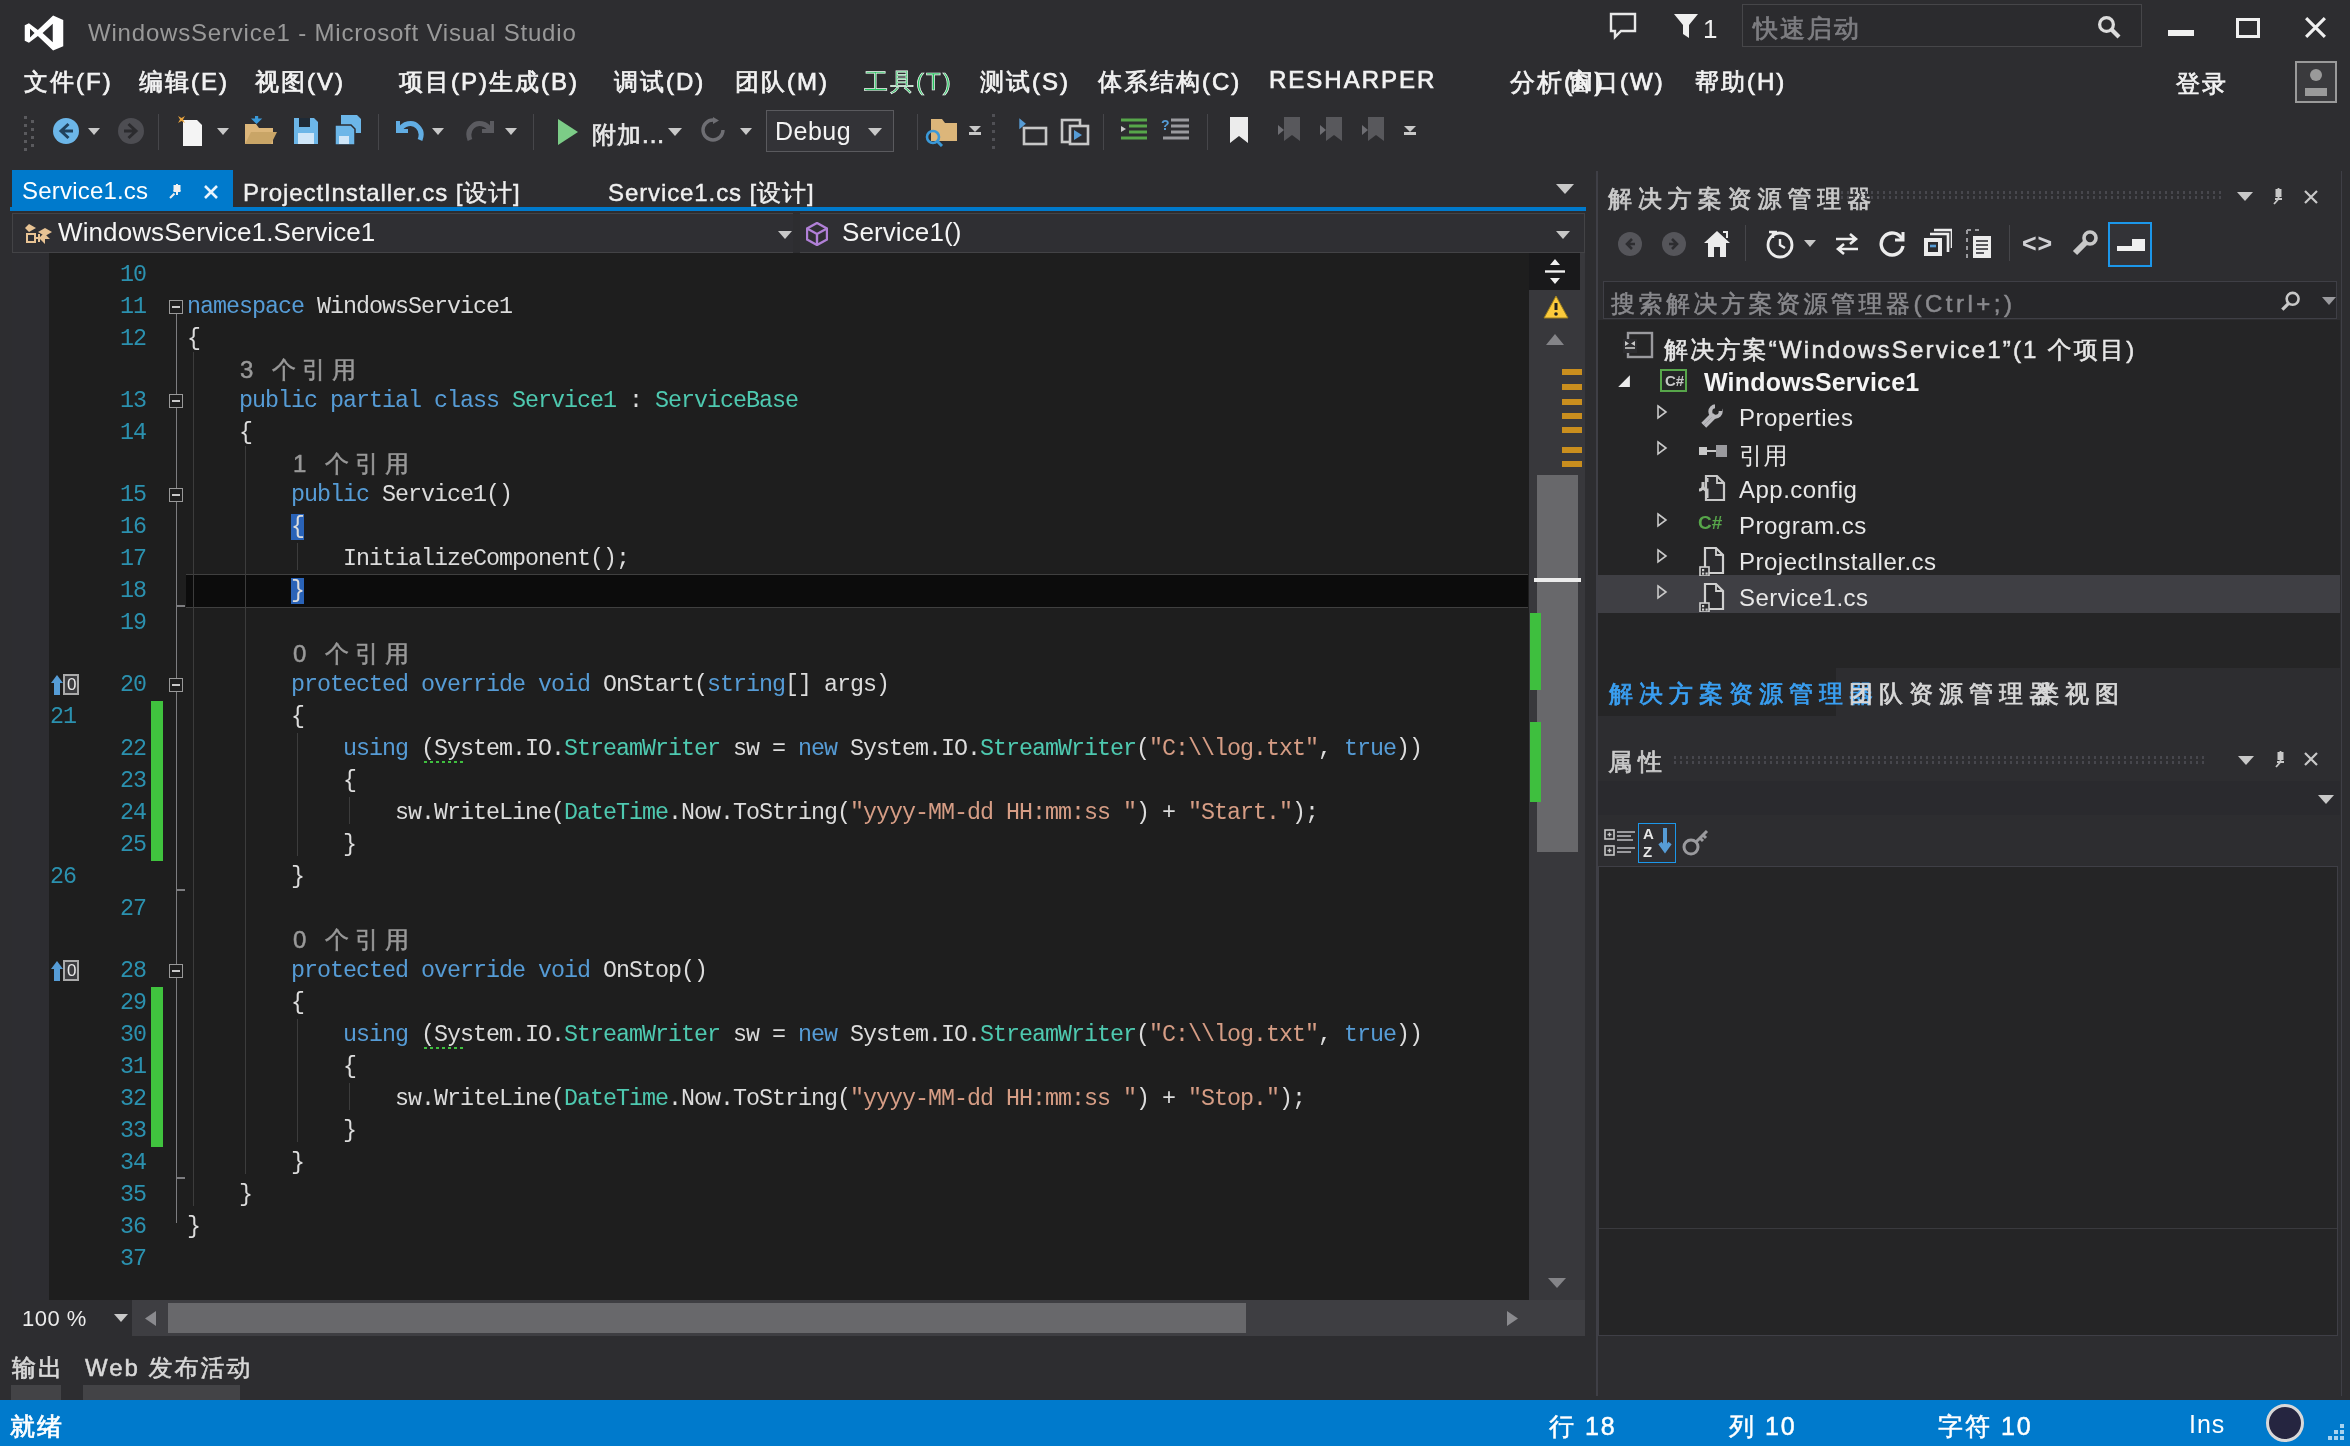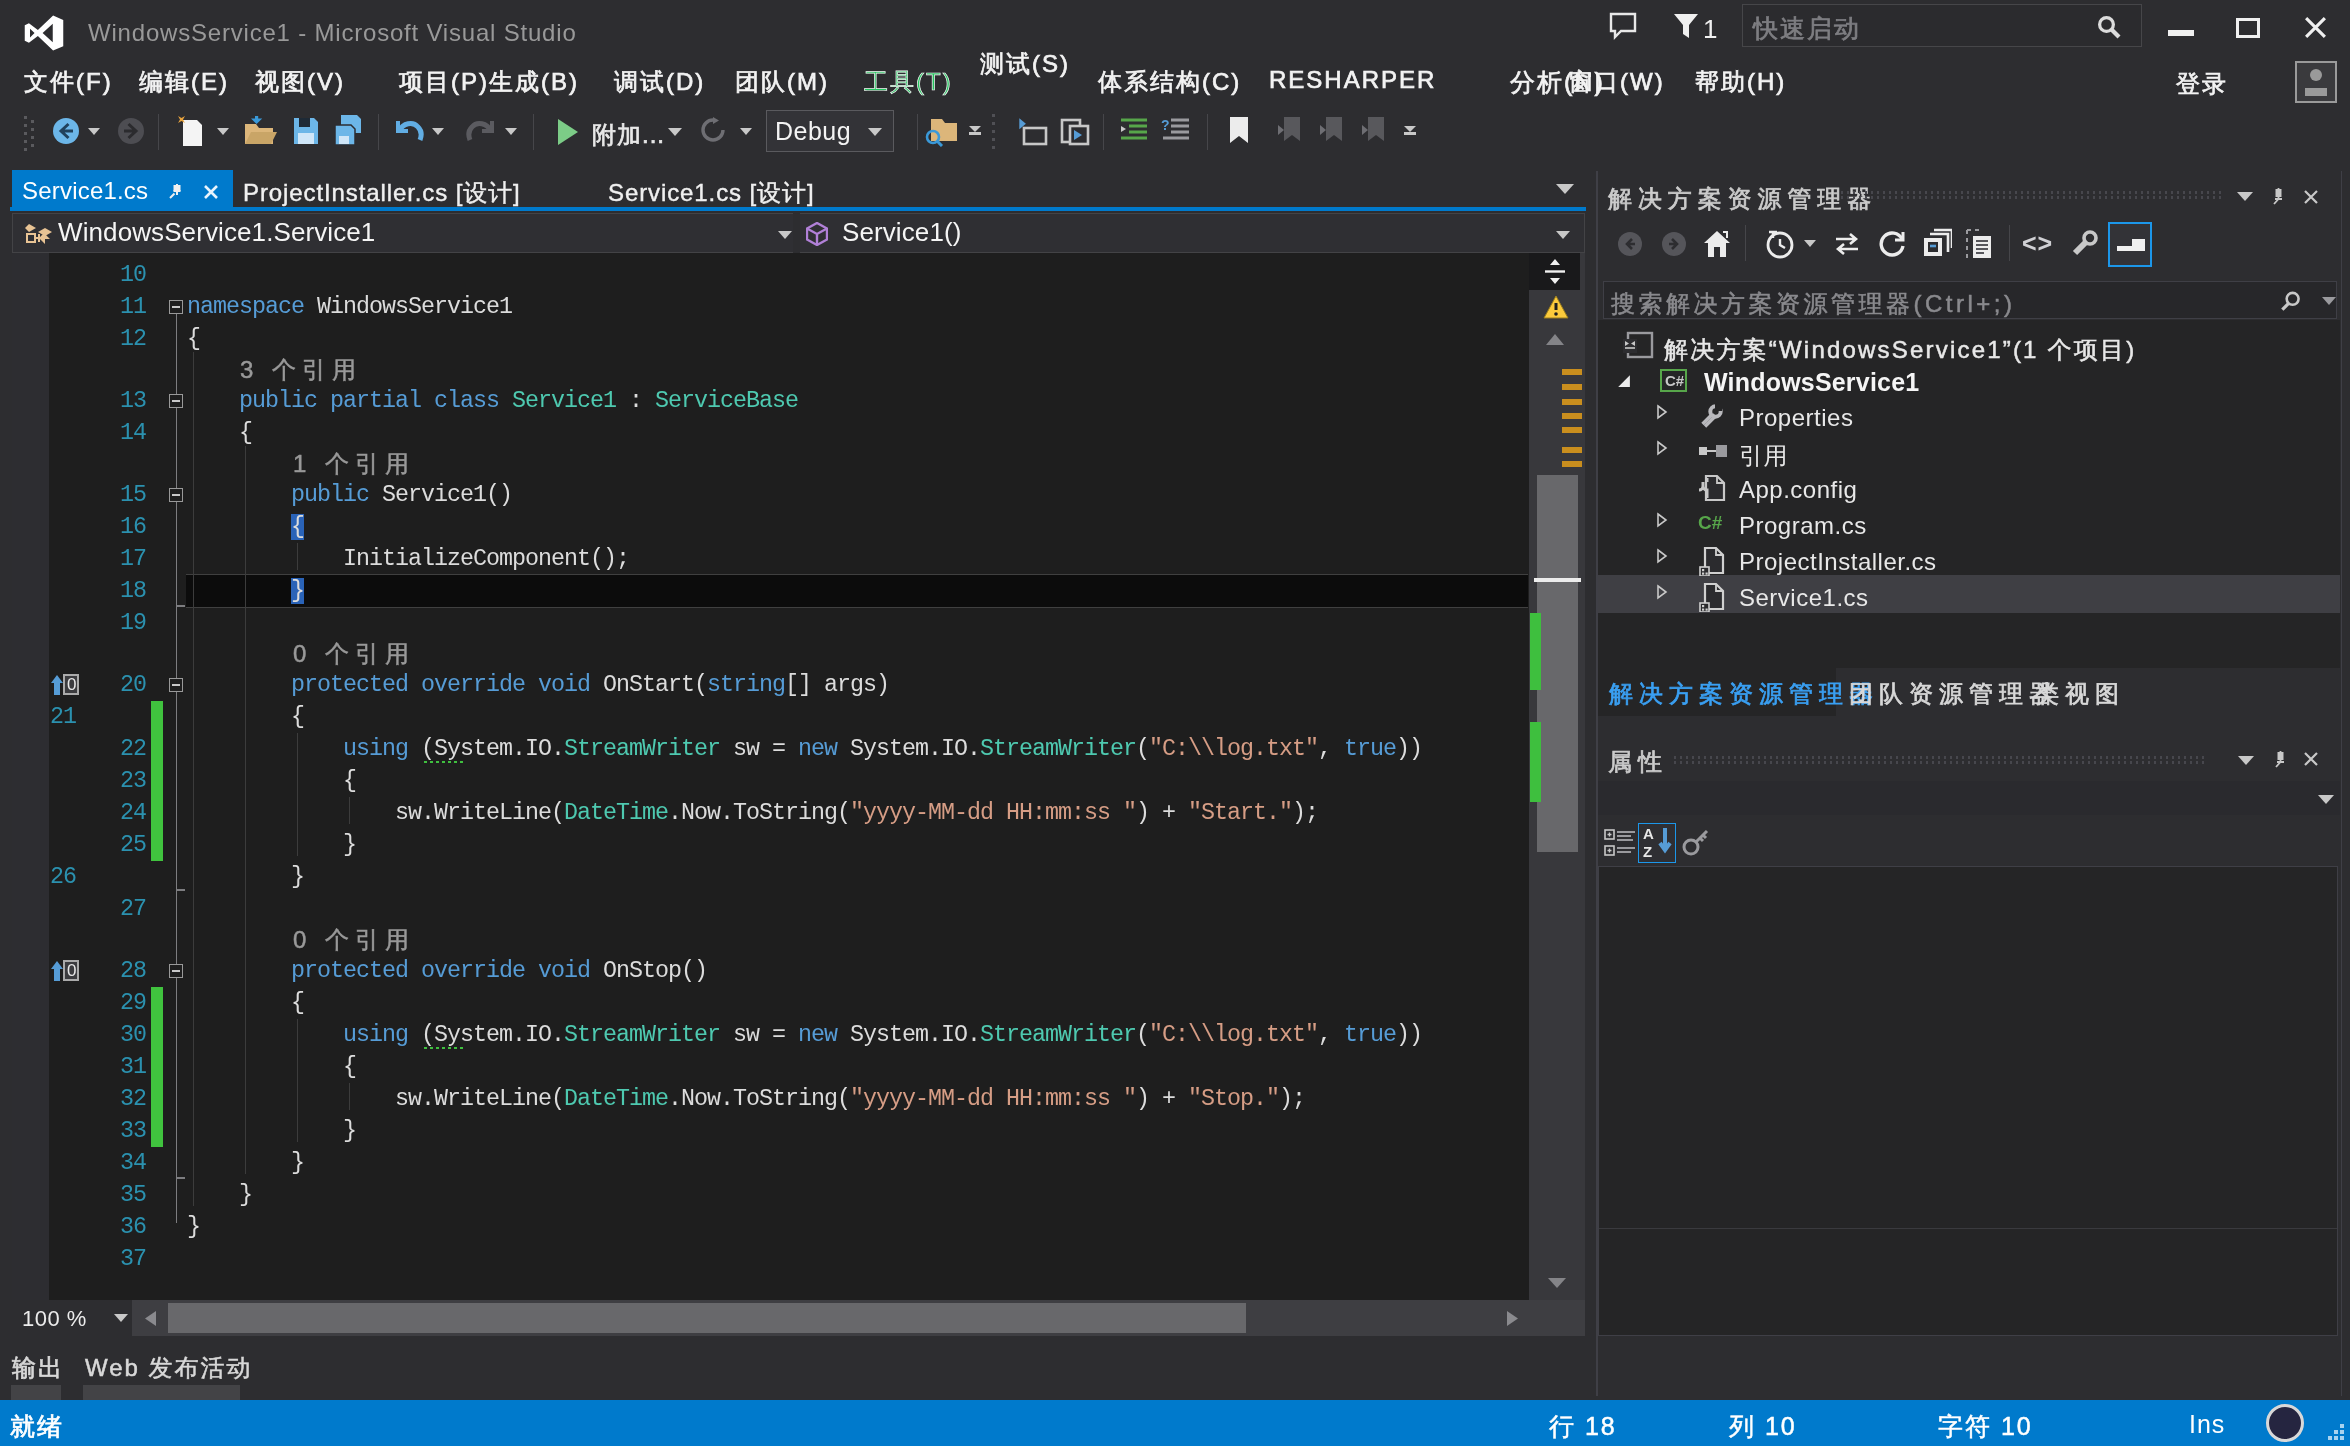--- a/index.html
+++ b/index.html
@@ -32,21 +32,21 @@
 <path d="M3 3 L21 21 M21 3 L3 21" stroke="#f0f0f0" stroke-width="3"></path>
   </svg>
 <div class="a" style="left:24px;top:66px;font-size:24px;color:#f3f3f3;letter-spacing:2px;-webkit-text-stroke:0.7px #f3f3f3;">文件(F)</div>
 <div class="a" style="left:139px;top:66px;font-size:24px;color:#f3f3f3;letter-spacing:2px;-webkit-text-stroke:0.7px #f3f3f3;">编辑(E)</div>
 <div class="a" style="left:255px;top:66px;font-size:24px;color:#f3f3f3;letter-spacing:2px;-webkit-text-stroke:0.7px #f3f3f3;">视图(V)</div>
 <div class="a" style="left:373px;top:66px;font-size:24px;color:#f3f3f3;letter-spacing:2px;margin-left:26px;-webkit-text-stroke:0.7px #f3f3f3;">项目(P)</div>
 <div class="a" style="left:489px;top:66px;font-size:24px;color:#f3f3f3;letter-spacing:2px;-webkit-text-stroke:0.7px #f3f3f3;">生成(B)</div>
 <div class="a" style="left:614px;top:66px;font-size:24px;color:#f3f3f3;letter-spacing:2px;text-align:right;-webkit-text-stroke:0.7px #f3f3f3;">调试(D)</div>
 <div class="a" style="left:735px;top:66px;font-size:24px;color:#f3f3f3;letter-spacing:2px;-webkit-text-stroke:0.7px #f3f3f3;">团队(M)</div>
 <div class="a" style="left:864px;top:66px;font-size:24px;color:#22c55e;letter-spacing:2px;-webkit-text-stroke:0.7px #f3f3f3;">工具(T)</div>
-<div class="a" style="left:980px;top:48px;font-size:24px;color:#f3f3f3;letter-spacing:2px;-webkit-text-stroke:0.7px #f3f3f3;">测试(S)</div>
+<div class="a" style="left:980px;top:66px;font-size:24px;color:#f3f3f3;letter-spacing:2px;-webkit-text-stroke:0.7px #f3f3f3;">测试(S)</div>
 <div class="a" style="left:1098px;top:66px;font-size:24px;color:#f3f3f3;letter-spacing:2px;-webkit-text-stroke:0.7px #f3f3f3;">体系结构(C)</div>
 <div class="a" style="left:1269px;top:66px;font-size:24px;color:#f3f3f3;letter-spacing:2px;-webkit-text-stroke:0.7px #f3f3f3;">RESHARPER</div>
 <div class="a" style="left:1510px;top:66px;font-size:25px;color:#f3f3f3;letter-spacing:2px;-webkit-text-stroke:0.7px #f3f3f3;">分析(N)</div>
 <div class="a" style="left:1568px;top:66px;font-size:24px;color:#f3f3f3;letter-spacing:2px;-webkit-text-stroke:0.7px #f3f3f3;">窗口(W)</div>
 <div class="a" style="left:1695px;top:66px;font-size:24px;color:#f3f3f3;letter-spacing:2px;-webkit-text-stroke:0.7px #f3f3f3;">帮助(H)</div>
 <div class="a" style="left:2176px;top:68px;font-size:24px;color:#f3f3f3;letter-spacing:2px;-webkit-text-stroke:0.7px #f3f3f3;">登录</div>
 <div class="a" style="left:2295px;top:61px;width:42px;height:42px;border:2px solid #9a9a9a;background:#3a3a3d"></div>
 <svg class="a" style="left:2301px;top:66px" width="30" height="32" viewBox="0 0 30 32">
 <circle cx="15" cy="9" r="6" fill="#9a9a9a"></circle>
     <path d="M4 30 V22 H26 V30 Z M15 22 l4 4 -4 4 -4 -4 Z" fill="#9a9a9a"></path>

